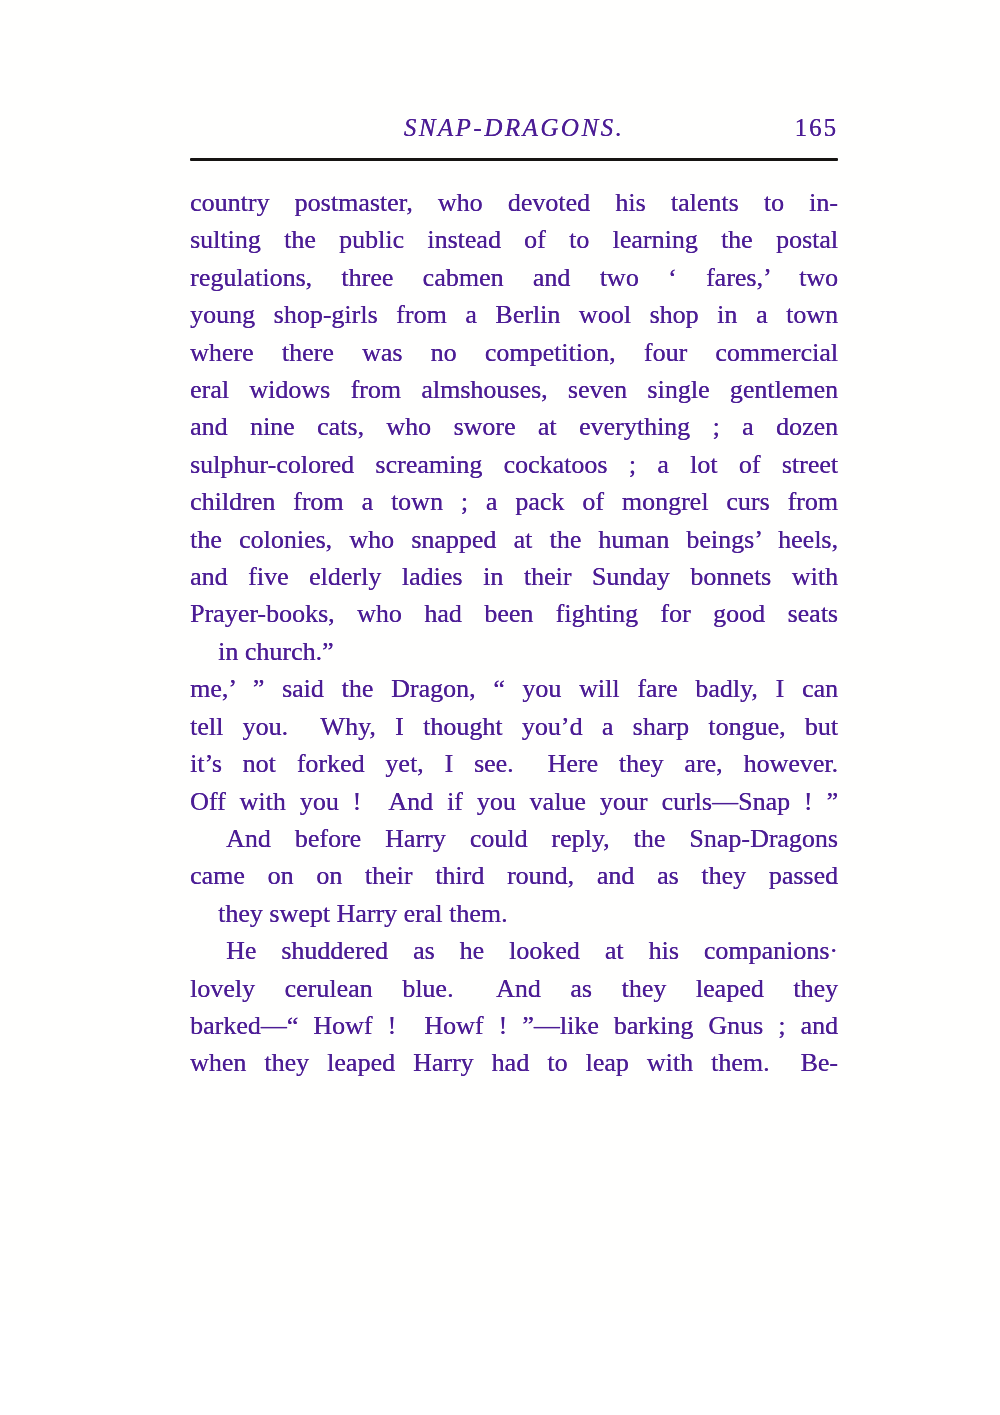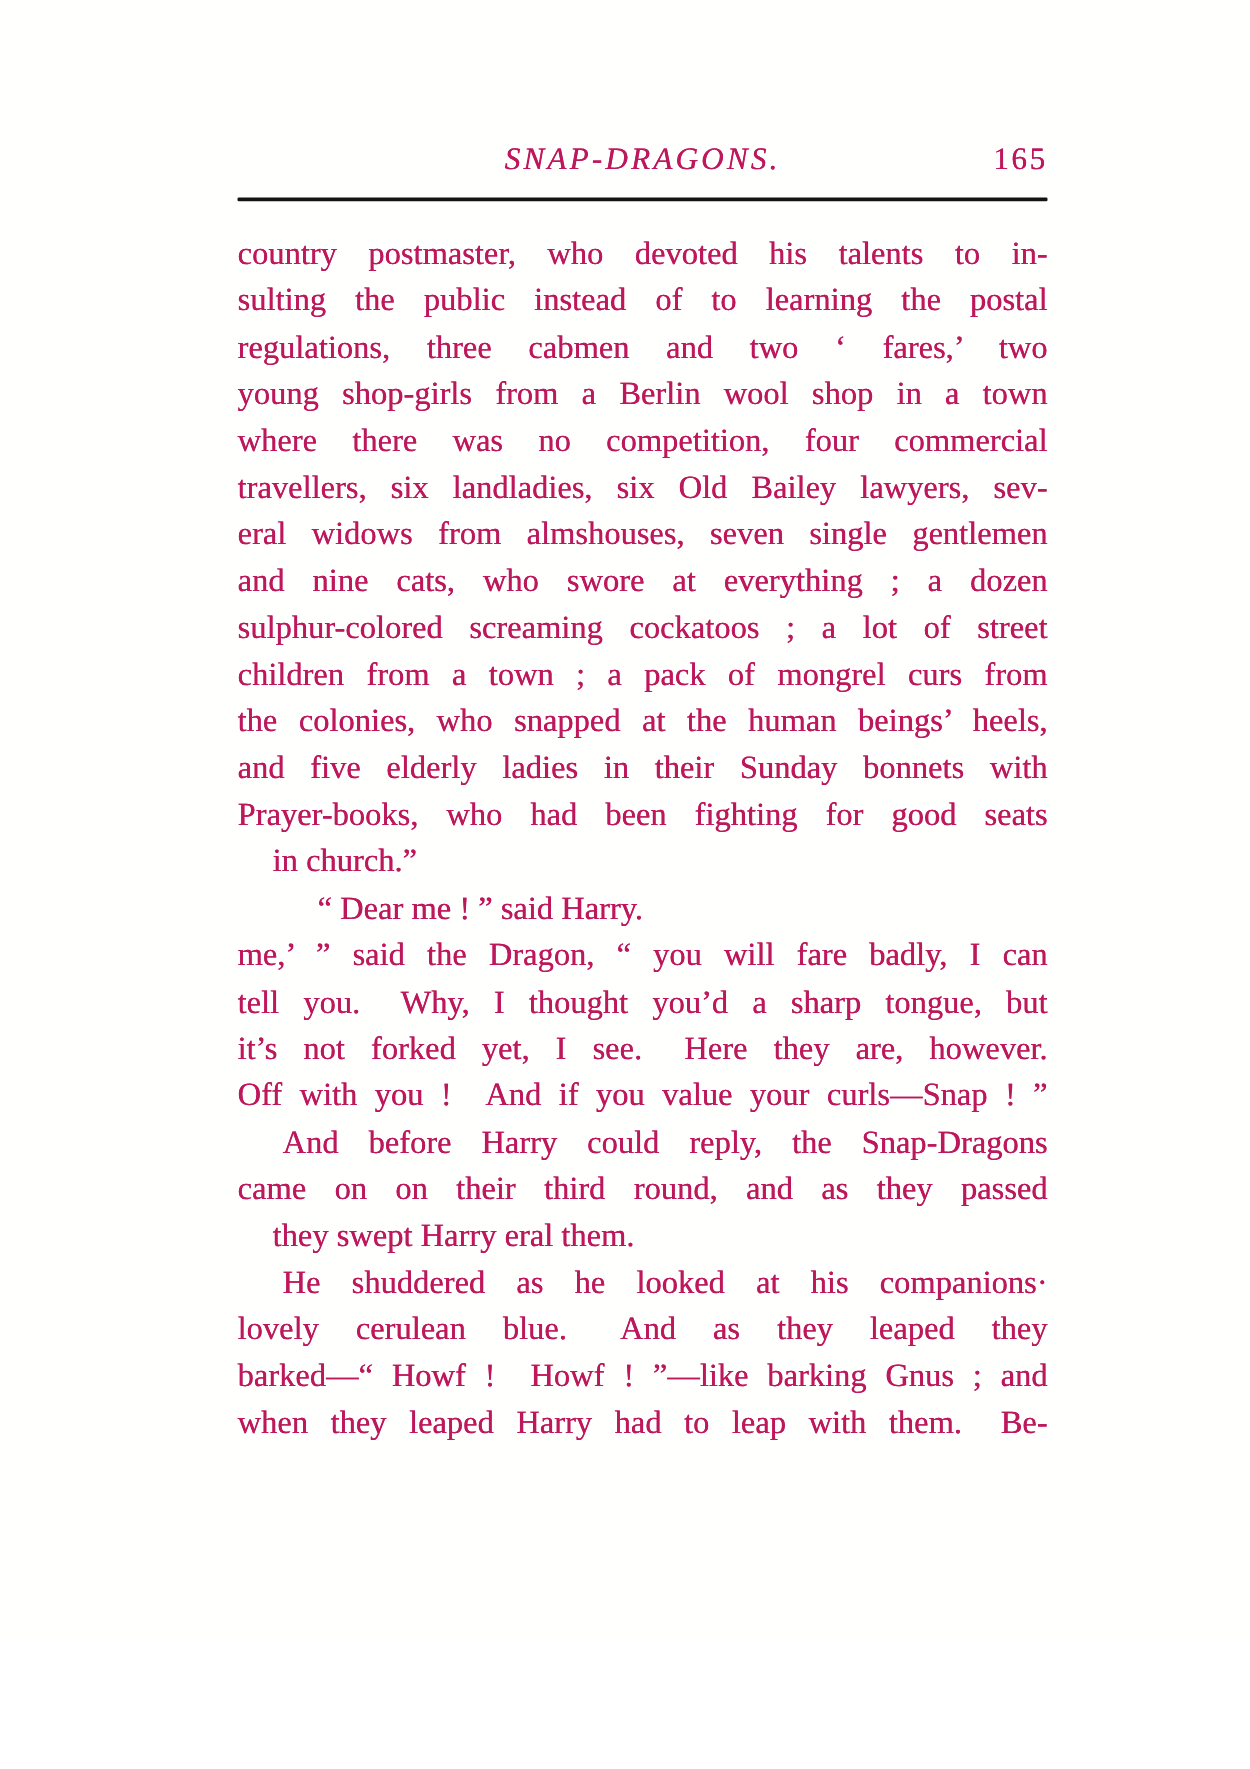--- a/index.html
+++ b/index.html
@@ -7,21 +7,21 @@
     padding: 0;
     background: #ffffff;
   }
   .page {
     position: relative;
     width: 1000px;
     height: 1312px;
     background: #fffffe;
     overflow: hidden;
     font-family: "Liberation Serif", "DejaVu Serif", serif;
-    color: #be185d;
+    color: #4c1d95;
     text-shadow: 0.25px 0 0 currentColor; 
   }
   .content {
     position: absolute;
     left: 190px;
     top: 112px;
     width: 648px;
   }
   .running-header {
     position: relative;
@@ -81,30 +81,28 @@
     </div>
 
     <div class="header-rule"></div>
 
     <div class="page-body">
       <div class="line">country postmaster, who devoted his talents to in-</div>
       <div class="line">sulting the public instead of to learning the postal</div>
       <div class="line">regulations, three cabmen and two ‘ fares,’ two</div>
       <div class="line">young shop-girls from a Berlin wool shop in a town</div>
       <div class="line">where there was no competition, four commercial</div>
-      <div class="line">travellers, six landladies, six Old Bailey lawyers, sev-</div>
       <div class="line">eral widows from almshouses, seven single gentlemen</div>
       <div class="line">and nine cats, who swore at everything ; a dozen</div>
       <div class="line">sulphur-colored screaming cockatoos ; a lot of street</div>
       <div class="line">children from a town ; a pack of mongrel curs from</div>
       <div class="line">the colonies, who snapped at the human beings’ heels,</div>
       <div class="line">and five elderly ladies in their Sunday bonnets with</div>
       <div class="line">Prayer-books, who had been fighting for good seats</div>
       <div class="line end">in church.”</div>
-      <div class="line end indent">“ Dear me ! ” said Harry.</div>
       <div class="line">me,’ ” said the Dragon, “ you will fare badly, I can</div>
       <div class="line">tell you.  Why, I thought you’d a sharp tongue, but</div>
       <div class="line">it’s not forked yet, I see.  Here they are, however.</div>
       <div class="line">Off with you !  And if you value your curls—Snap ! ”</div>
       <div class="line indent">And before Harry could reply, the Snap-Dragons</div>
       <div class="line">came on on their third round, and as they passed</div>
       <div class="line end">they swept Harry eral them.</div>
       <div class="line indent">He shuddered as he looked at his companions·</div>
       <div class="line">lovely cerulean blue.  And as they leaped they</div>
       <div class="line">barked—“ Howf !  Howf ! ”—like barking Gnus ; and</div>

